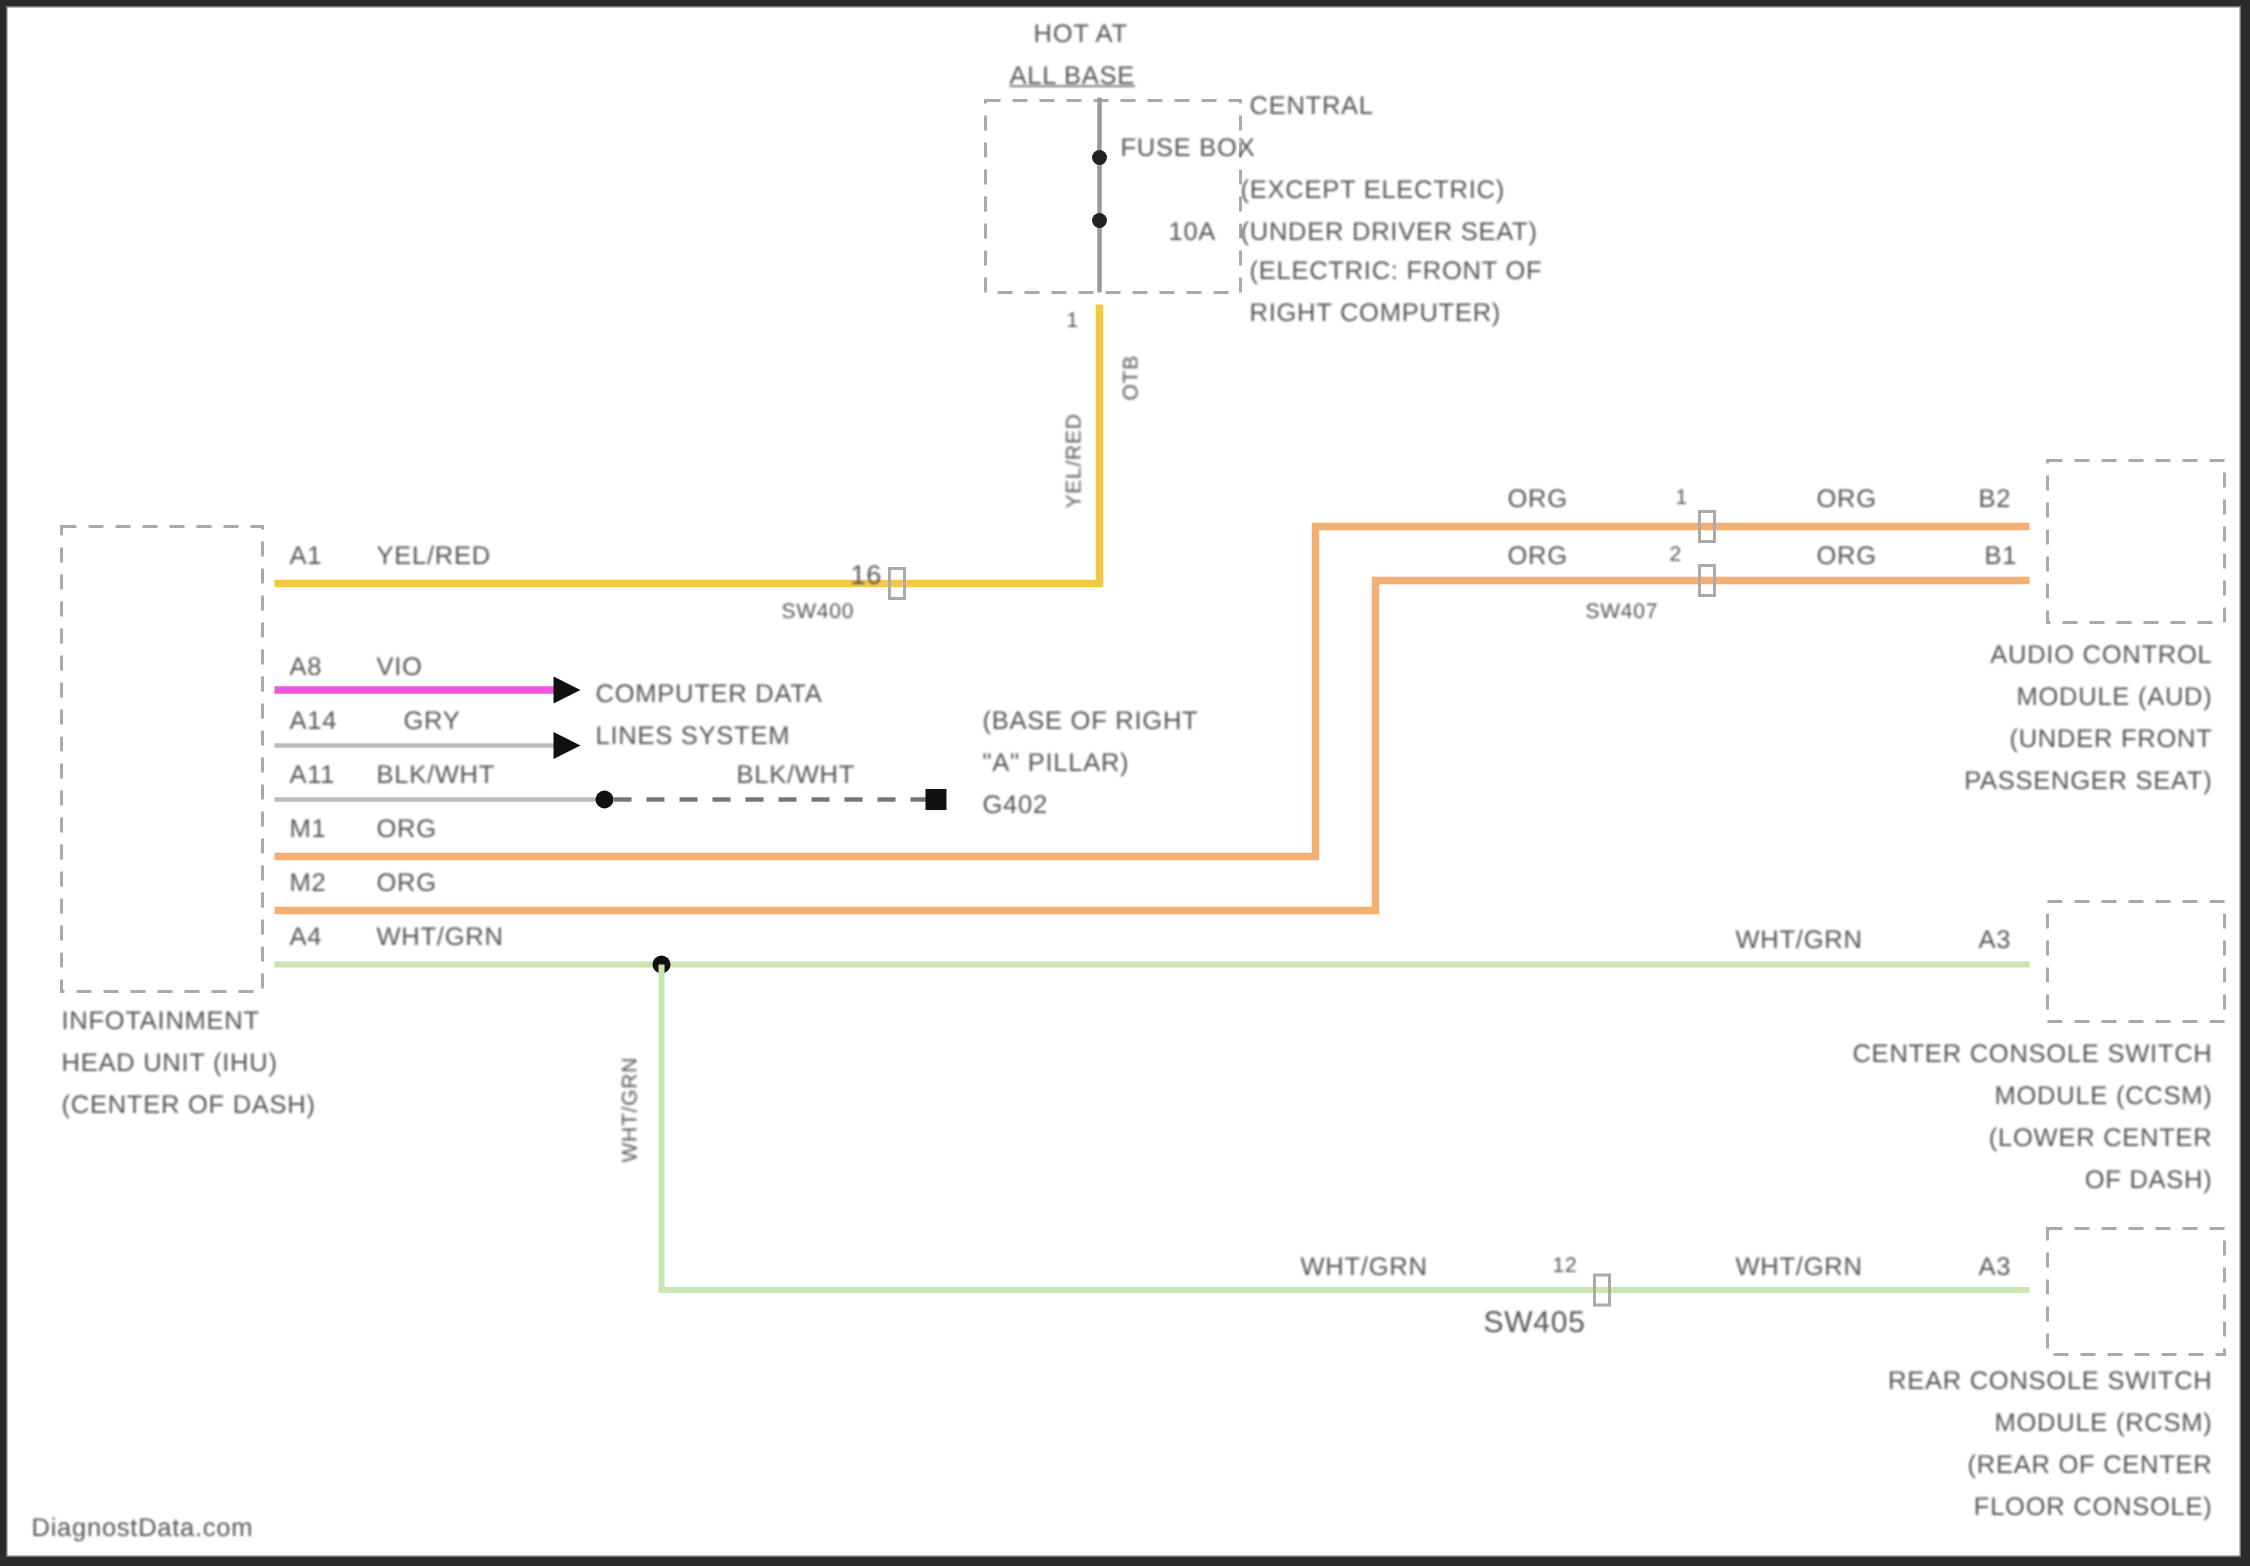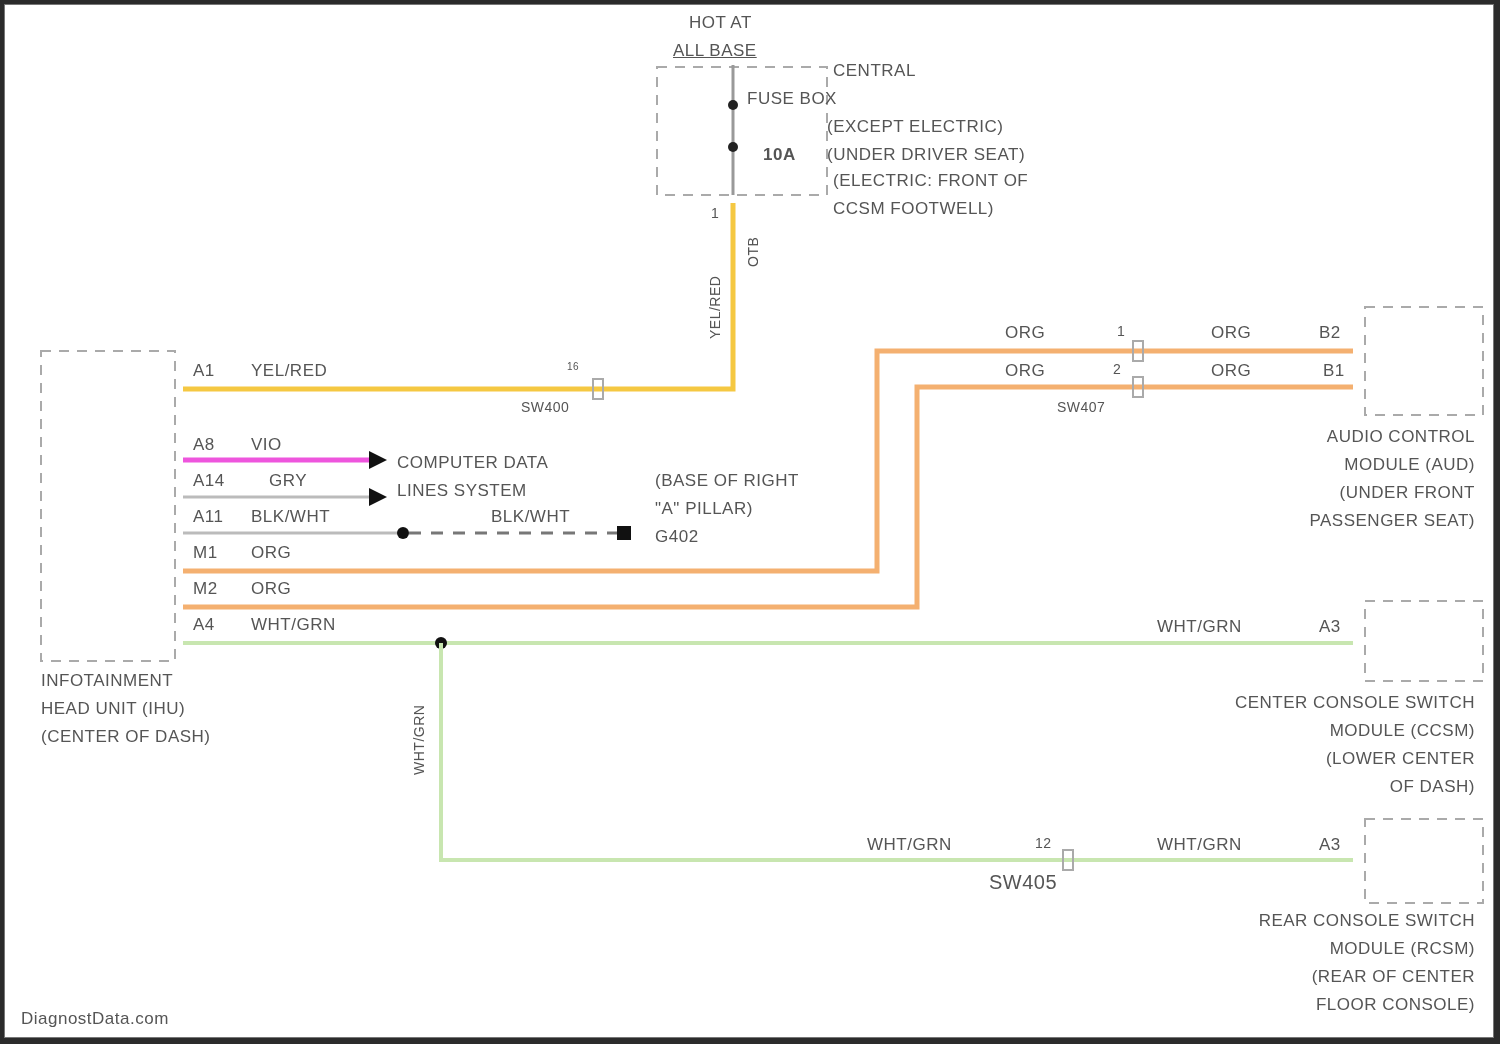--- a/index.html
+++ b/index.html
@@ -50,25 +50,25 @@
 
   <rect x="1360" y="302" width="118" height="108" fill="none" stroke="#aaa" stroke-width="2" stroke-dasharray="10 8"></rect>
   <rect x="1360" y="596" width="118" height="80" fill="none" stroke="#aaa" stroke-width="2" stroke-dasharray="10 8"></rect>
   <rect x="1360" y="814" width="118" height="84" fill="none" stroke="#aaa" stroke-width="2" stroke-dasharray="10 8"></rect>
 </svg>
 
 <div class="lbl" style="left:684px;top:8px;">HOT AT</div>
 <div class="lbl" style="left:668px;top:36px;text-decoration:underline;">ALL BASE</div>
 <div class="lbl" style="left:828px;top:56px;">CENTRAL</div>
 <div class="lbl" style="left:742px;top:84px;">FUSE BOX</div>
-<div class="lbl" style="left:758px;top:140px;font-weight:bold;">10A</div>
+<div class="lbl" style="left:774px;top:140px;">10A</div>
 <div class="lbl" style="left:822px;top:112px;">(EXCEPT ELECTRIC)</div>
 <div class="lbl" style="left:822px;top:140px;">(UNDER DRIVER SEAT)</div>
 <div class="lbl" style="left:828px;top:166px;">(ELECTRIC: FRONT OF</div>
-<div class="lbl" style="left:828px;top:194px;">CCSM FOOTWELL)</div>
+<div class="lbl" style="left:828px;top:194px;">RIGHT COMPUTER)</div>
 <div class="lbl" style="left:706px;top:200px;font-size:14px;">1</div>
 <div class="lbl vert" style="left:740px;top:262px;font-size:14px;">OTB</div>
 <div class="lbl vert" style="left:702px;top:334px;font-size:14px;">YEL/RED</div>
 
 <div class="lbl" style="left:188px;top:356px;">A1</div>
 <div class="lbl" style="left:246px;top:356px;">YEL/RED</div>
 <div class="lbl" style="left:188px;top:430px;">A8</div>
 <div class="lbl" style="left:246px;top:430px;">VIO</div>
 <div class="lbl" style="left:188px;top:466px;">A14</div>
 <div class="lbl" style="left:246px;top:466px;margin-left:18px;">GRY</div>
@@ -77,21 +77,21 @@
 <div class="lbl" style="left:188px;top:538px;">M1</div>
 <div class="lbl" style="left:246px;top:538px;">ORG</div>
 <div class="lbl" style="left:188px;top:574px;">M2</div>
 <div class="lbl" style="left:246px;top:574px;">ORG</div>
 <div class="lbl" style="left:188px;top:610px;">A4</div>
 <div class="lbl" style="left:246px;top:610px;">WHT/GRN</div>
 <div class="lbl" style="left:36px;top:666px;">INFOTAINMENT</div>
 <div class="lbl" style="left:36px;top:694px;">HEAD UNIT (IHU)</div>
 <div class="lbl" style="left:36px;top:722px;">(CENTER OF DASH)</div>
 
-<div class="lbl" style="left:562px;top:356px;font-size:10px;">16</div>
+<div class="lbl" style="left:562px;top:368px;font-size:18px;">16</div>
 <div class="lbl" style="left:516px;top:394px;font-size:14px;">SW400</div>
 
 <div class="lbl" style="left:392px;top:448px;">COMPUTER DATA</div>
 <div class="lbl" style="left:392px;top:476px;">LINES SYSTEM</div>
 
 <div class="lbl" style="left:486px;top:502px;">BLK/WHT</div>
 <div class="lbl" style="left:650px;top:466px;">(BASE OF RIGHT</div>
 <div class="lbl" style="left:650px;top:494px;">"A" PILLAR)</div>
 <div class="lbl" style="left:650px;top:522px;">G402</div>
 

